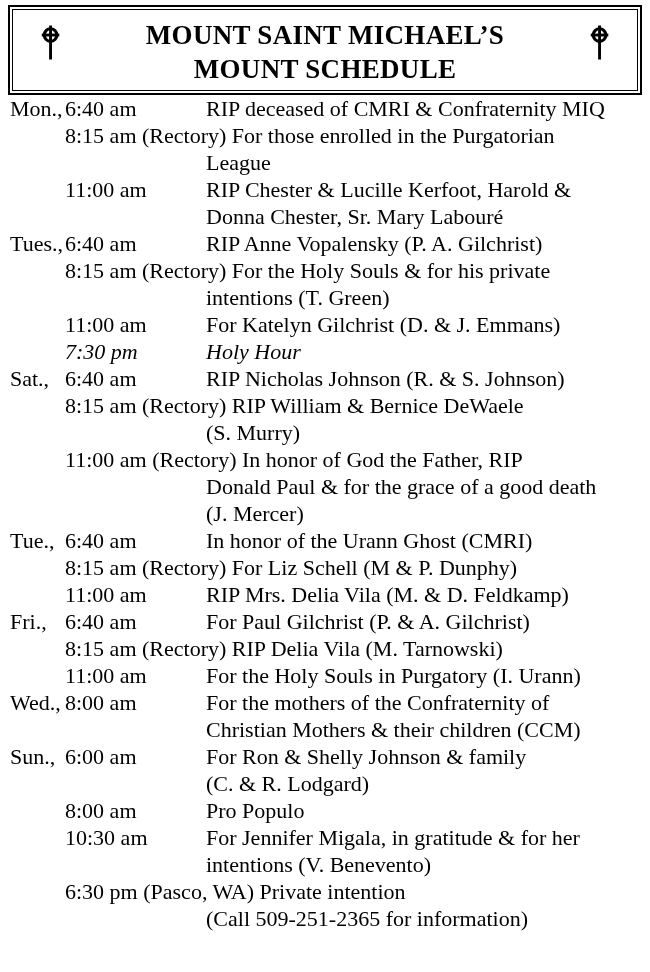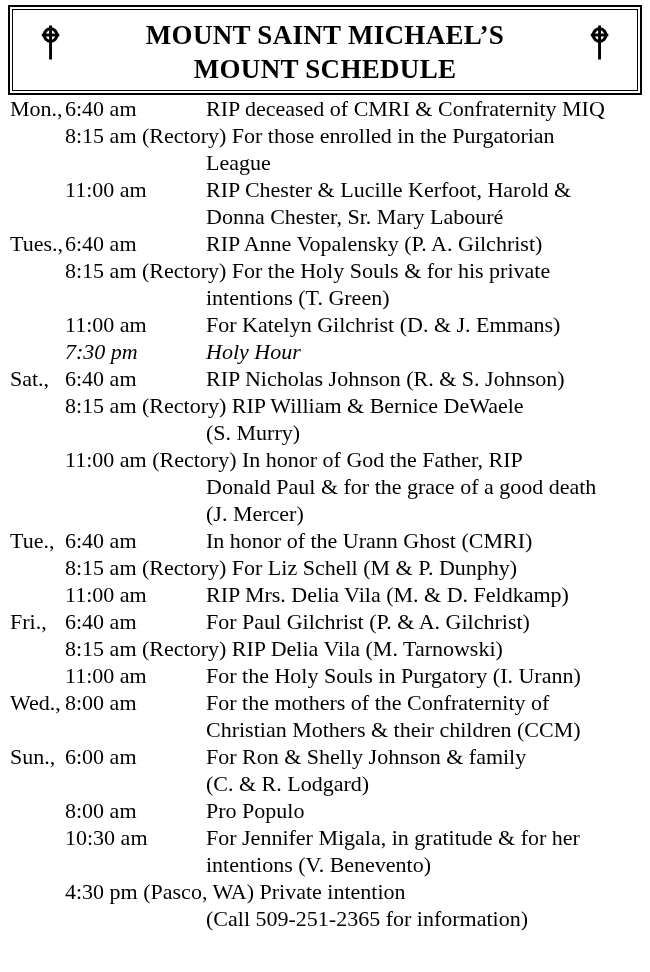--- a/index.html
+++ b/index.html
@@ -236,21 +236,21 @@
     <span class="time">10:30 am</span>
     <span class="txt">For Jennifer Migala, in gratitude &amp; for her</span>
   </div>
       <div class="line">
     <span class="day"></span>
     <span class="time"></span>
     <span class="txt">intentions (V. Benevento)</span>
   </div>
       <div class="line">
     <span class="day"></span>
-    <span class="time">4:30 pm (Pasco, WA) Private intention</span>
+    <span class="time">6:30 pm (Pasco, WA) Private intention</span>
     <span class="txt"></span>
   </div>
       <div class="line">
     <span class="day"></span>
     <span class="time"></span>
     <span class="txt">(Call 509-251-2365 for information)</span>
   </div>
     </div>
 
 </div>

